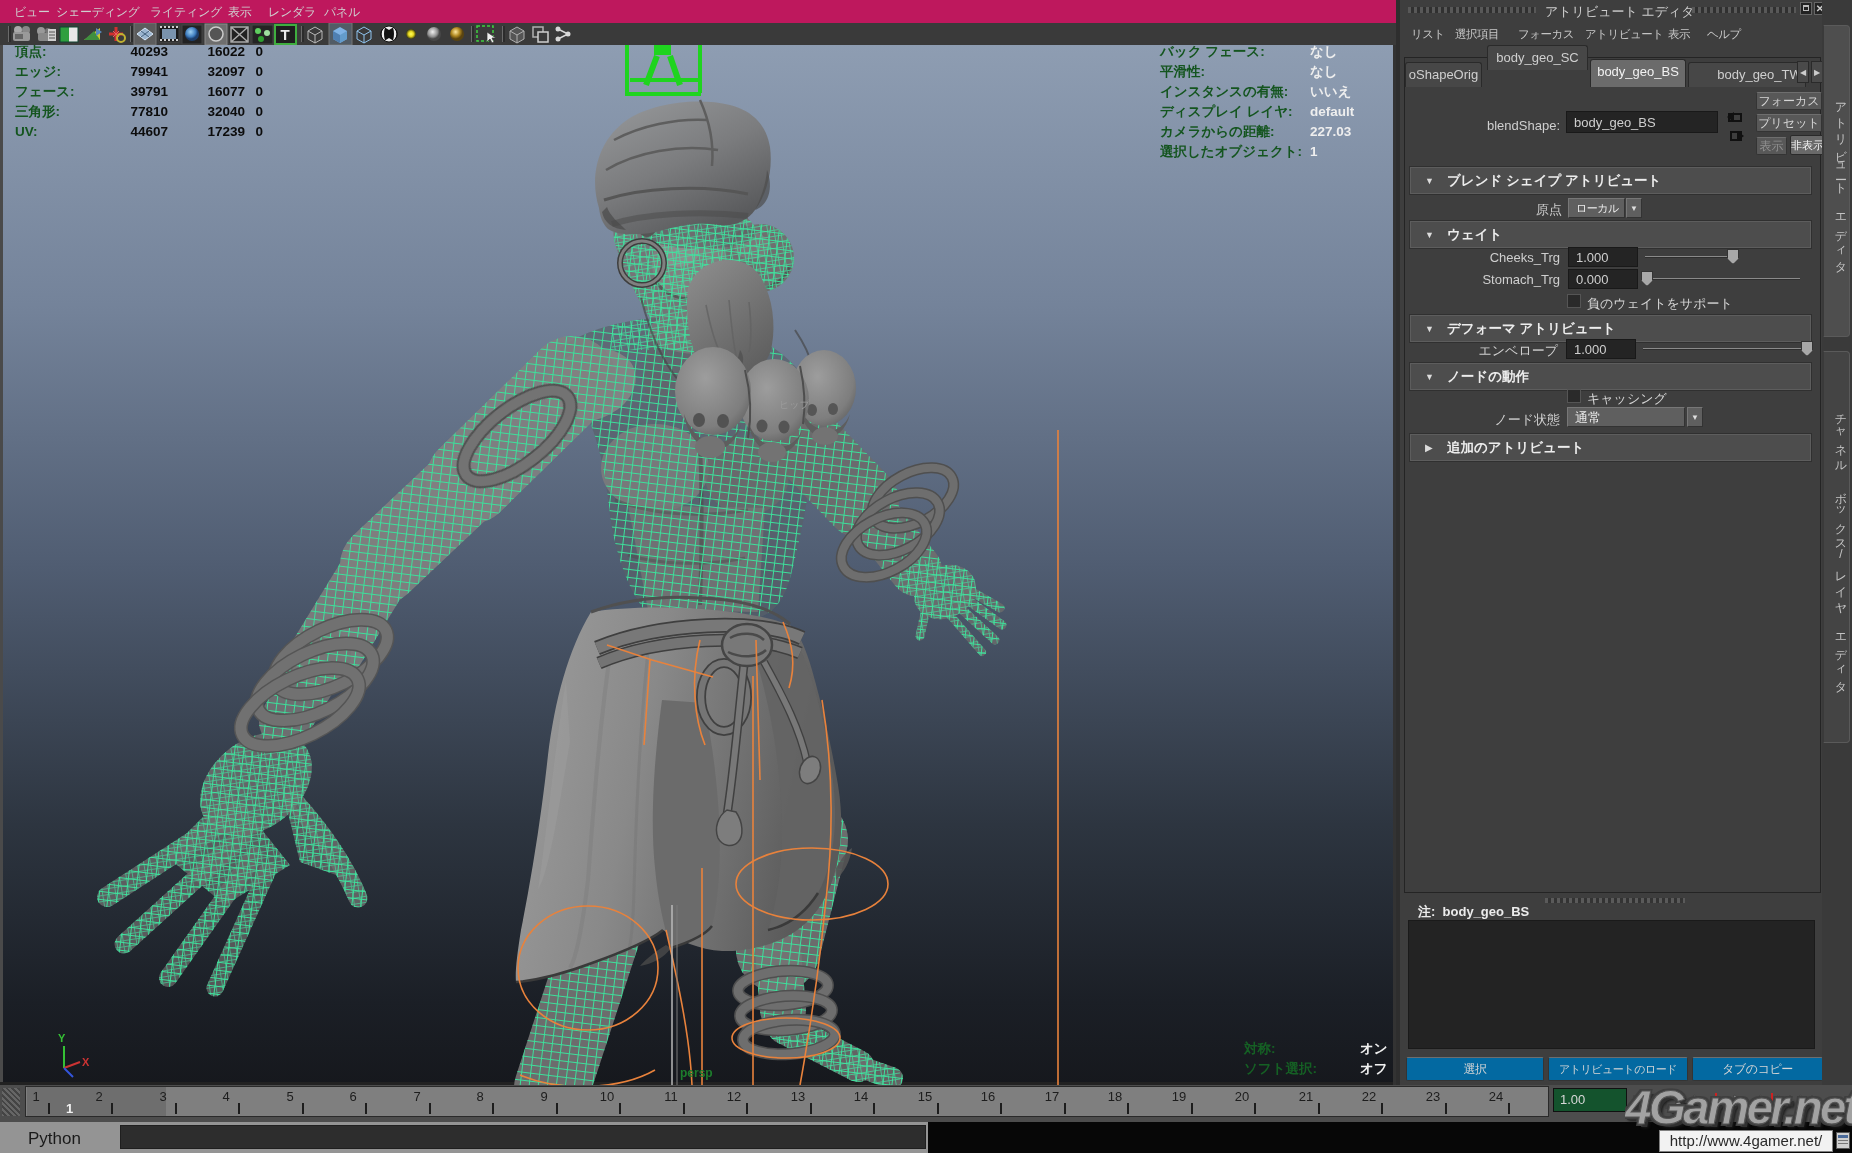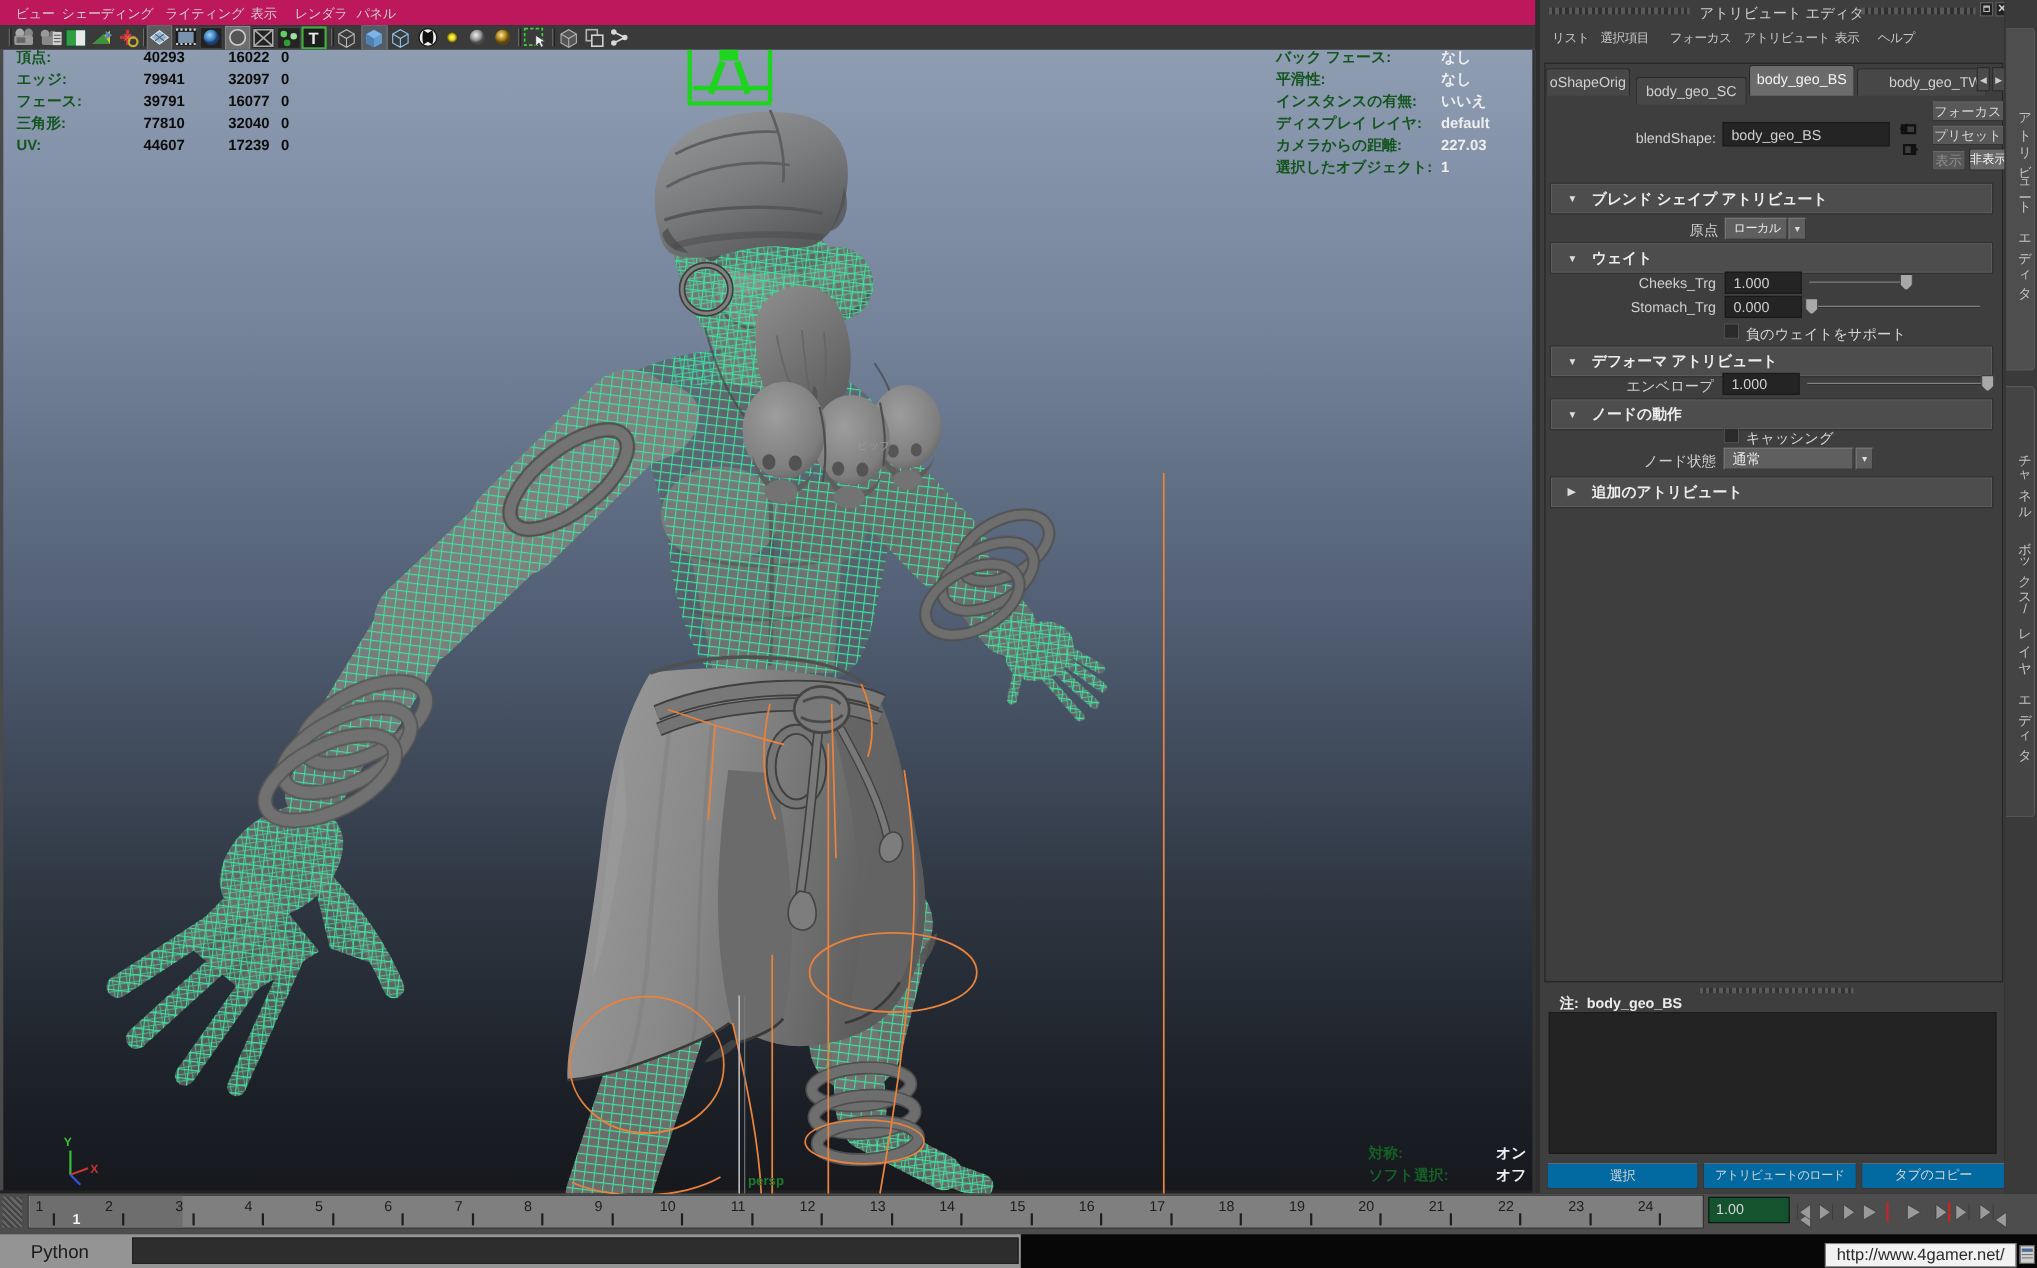--- a/index.html
+++ b/index.html
@@ -527,21 +527,21 @@
       <span style="position:absolute;left:55px;">選択項目</span>
       <span style="position:absolute;left:118px;">フォーカス</span>
       <span style="position:absolute;left:185px;">アトリビュート</span>
       <span style="position:absolute;left:268px;">表示</span>
       <span style="position:absolute;left:307px;">ヘルプ</span>
     </div>
 
     <div style="position:absolute;left:4px;top:57px;width:417px;height:836px;border:1px solid #242424;background:#3e3e3e;"></div>
 
     <div class="tab" style="left:5px;top:62px;width:77px;">oShapeOrig</div>
-    <div class="tab" style="left:87px;top:70px;width:101px;">body_geo_SC</div>
+    <div class="tab" style="left:87px;top:45px;width:101px;">body_geo_SC</div>
     <div class="tab tabact" style="left:190px;top:59px;width:96px;">body_geo_BS</div>
     <div class="tab" style="left:288px;top:62px;width:118px;padding-left:25px;">body_geo_TW</div>
     <div class="tarr" style="left:397px;top:61px;">◀</div>
     <div class="tarr" style="left:411px;top:61px;">▶</div>
 
     <div style="position:absolute;left:0;top:118px;width:160px;text-align:right;font-size:13px;color:#cfcfcf;">blendShape:</div>
     <div class="fld" style="left:166px;top:111px;width:152px;height:22px;line-height:22px;">body_geo_BS</div>
     <svg style="position:absolute;left:325px;top:104px;" width="24" height="42" xmlns="http://www.w3.org/2000/svg">
       <path d="M4,10 h12 v7 h-12 z" fill="none" stroke="#111" stroke-width="2"></path>
         <path d="M2,13 l7,-5 v10 z" fill="#111"></path>
@@ -580,21 +580,21 @@
     <div class="drop" style="left:167px;top:407px;width:118px;">通常</div>
     <div class="droparr" style="left:287px;top:407px;">▼</div>
     <div class="sech" style="top:434px;"><span class="tri" style="font-size:10px;">▶</span>追加のアトリビュート</div>
 
     <div style="position:absolute;left:145px;top:898px;width:140px;height:5px;background:repeating-linear-gradient(90deg,#5a5a5a 0 3px,#333 3px 6px);"></div>
     <div style="position:absolute;left:18px;top:903px;font-size:13px;font-weight:bold;color:#ececec;">注:&nbsp; body_geo_BS</div>
     <div style="position:absolute;left:8px;top:920px;width:407px;height:129px;background:#232323;border:1px solid #1a1a1a;"></div>
 
     <div class="btn bb" style="left:6px;top:1057px;width:138px;">選択</div>
     <div class="btn bb" style="left:148px;top:1057px;width:140px;font-size:11px;">アトリビュートのロード</div>
-    <div class="btn bb" style="left:292px;top:1057px;width:131px;font-family:Liberation Mono, monospace;">タブのコピー</div>
+    <div class="btn bb" style="left:292px;top:1057px;width:131px;">タブのコピー</div>
   </div>
 
   <div class="abs" id="vstrip">
     <div class="vtab" style="top:25px; height:312px; background:#4e4e4e;">アトリビュート エディタ</div>
     <div class="vtab" style="top:351px; height:392px; background:#444444;">チャネル ボックス/レイヤ エディタ</div>
   </div>
 
   <div class="abs" id="timeline">
     <div style="position:absolute;left:2px;top:3px;width:18px;height:28px;background:repeating-linear-gradient(45deg,#666 0 2px,#444 2px 4px);"></div>
     <div id="ruler">
@@ -665,20 +665,23 @@
       <path d="M86,6 v18 M142,6 v18" stroke="#cc2222" stroke-width="2"></path>
     </svg>
   </div>
 
   <div class="abs" id="cmdline">
     <span style="position:absolute;left:28px;top:7px;font-size:17px;color:#1a1a1a;">Python</span>
     <div style="position:absolute;left:120px;top:3px;width:806px;height:24px;background:#2d2d2d;border:1px solid #1f1f1f;"></div>
     <div style="position:absolute;left:928px;top:0;width:924px;height:31px;background:#070707;"></div>
   </div>
 
+  <div class="abs" style="left:1625px;top:1080px;width:227px;height:50px;overflow:hidden;">
+    <span style="font-family:'Liberation Sans',sans-serif;font-style:italic;font-weight:bold;font-size:48px;letter-spacing:-3px;color:#a2a2a2;-webkit-text-stroke:1px #555;text-shadow:-2px -2px 0 #3f3f3f,2px -2px 0 #3f3f3f,-2px 2px 0 #3f3f3f,3px 3px 0 #303030, 4px 4px 3px #1a1a1a;">4Gamer.net</span>
+  </div>
   <div class="abs" style="left:1659px;top:1130px;width:174px;height:22px;background:#f2f2f2;border:1px solid #808080;font-size:15px;color:#2a2a2a;text-align:center;padding-top:1px;">http://www.4gamer.net/</div>
   <div class="abs" style="left:1836px;top:1132px;width:14px;height:17px;background:#cfcfcf;border:1px solid #555;">
       <div style="margin:2px 1px;height:3px;background:#4a6a9a"></div>
       <div style="margin:2px 1px;height:1px;background:#777"></div>
       <div style="margin:2px 1px;height:1px;background:#777"></div>
     </div>
 
 </div>
 
 </body></html>

